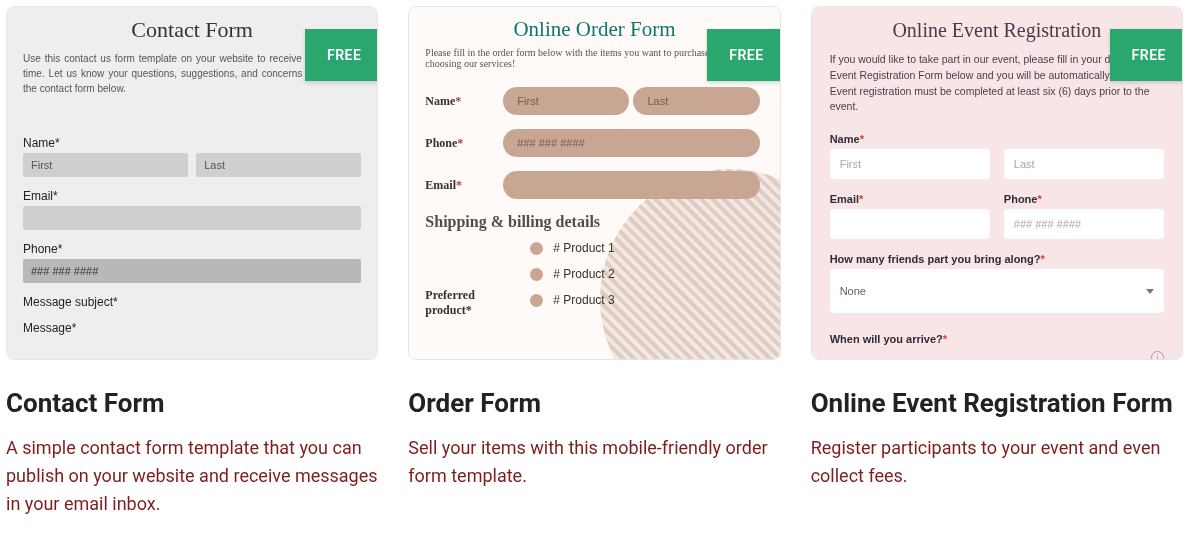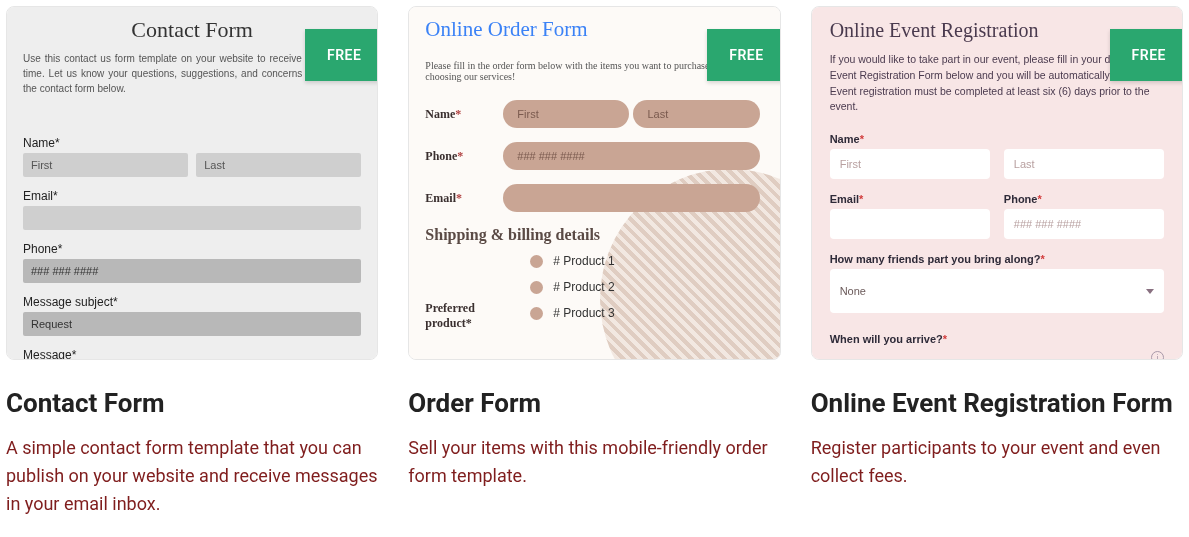--- a/index.html
+++ b/index.html
@@ -112,24 +112,25 @@
     width: 260px;
     height: 260px;
     border-radius: 50%;
     background:
       repeating-linear-gradient(45deg,
         rgba(210,185,170,0.7) 0 4px,
         rgba(235,220,210,0.6) 4px 8px);
     filter: blur(0.5px);
   }
   .pv2 h2 {
+    text-align: center;
     font-size: 21px;
     font-weight: 400;
-    color: #3b82f6;
-    margin-bottom: 18px;
+    color: #0f766e;
+    margin-bottom: 5px;
   }
   .pv2 .intro {
     font-size: 10px;
     color: #555;
     margin-bottom: 18px;
   }
   .pv2 .frow {
     display: flex;
     align-items: center;
     margin-bottom: 14px;
@@ -193,20 +194,21 @@
 
   
   .pv3 {
     background: #f8e6e6;
     padding: 12px 18px 0 18px;
     height: 100%;
     font-family: Arial, sans-serif;
     color: #3b3344;
   }
   .pv3 h2 {
+    text-align: center;
     font-size: 20px;
     font-weight: 400;
     color: #4a3a4e;
     margin-bottom: 10px;
     font-family: Georgia, serif;
   }
   .pv3 .intro {
     font-size: 10.5px;
     line-height: 1.5;
     color: #4a3a4e;
@@ -275,21 +277,20 @@
           <div class="inp">Last</div>
         </div>
 
         <div class="lbl">Email*</div>
         <div class="inp full">&nbsp;</div>
 
         <div class="lbl">Phone*</div>
         <div class="inp full dark">### ### ####</div>
 
         <div class="lbl">Message subject*</div>
-        <div class="inp full dark">Request</div>
 
         <div class="lbl">Message*</div>
       </div>
     </div>
     <div class="below">
       <div class="title">Contact Form</div>
       <div class="desc">A simple contact form template that you can publish on your website and receive messages in your email inbox.</div>
     </div>
   </div>
 

